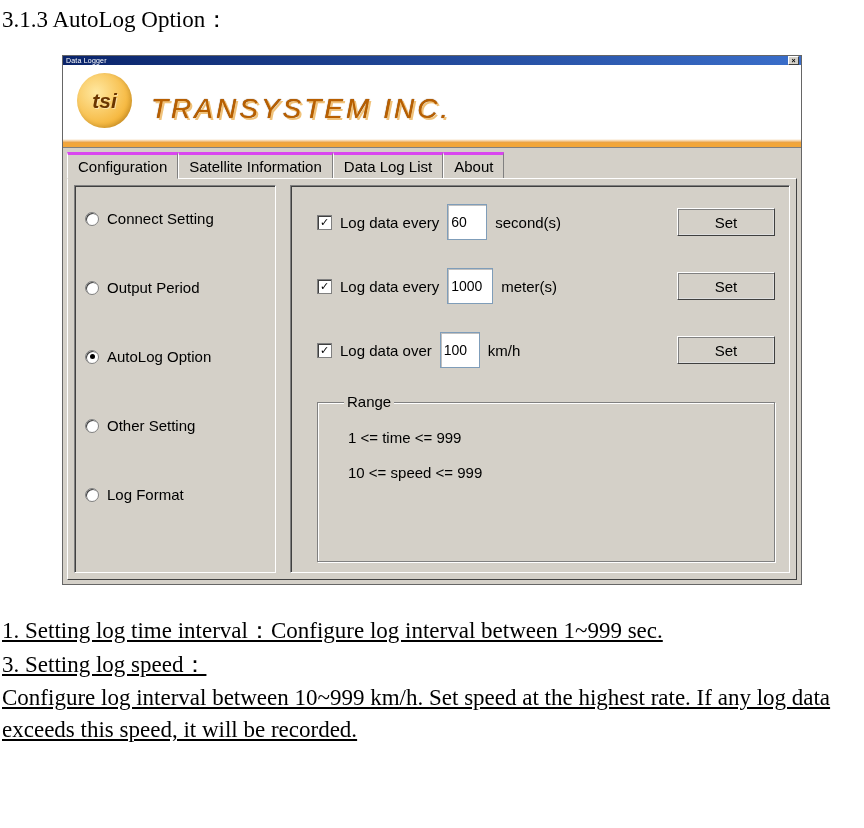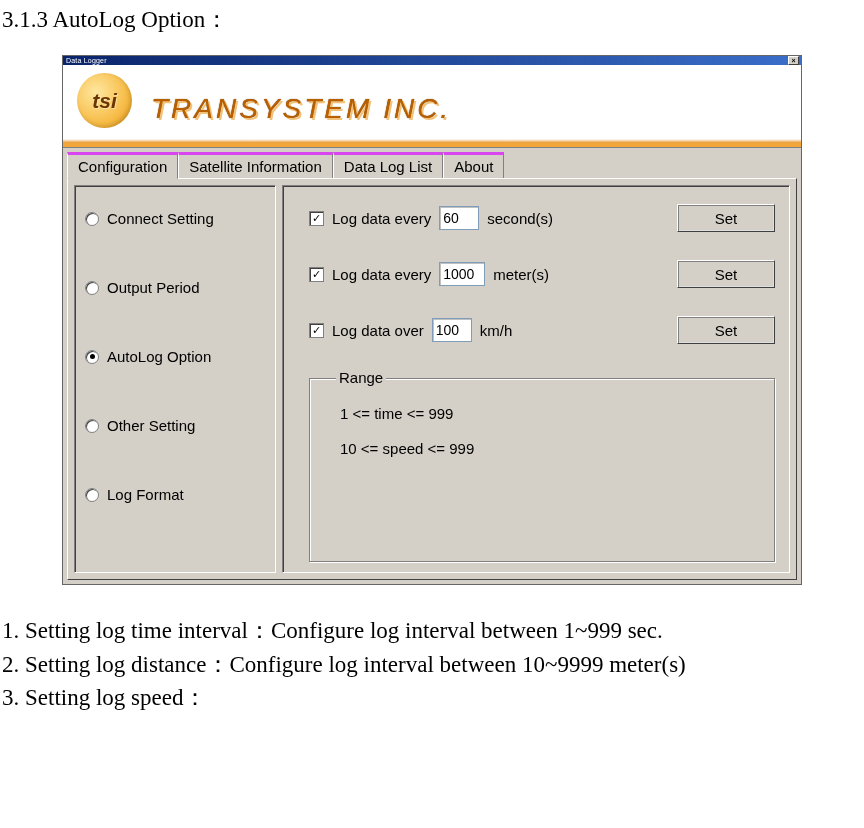--- a/index.html
+++ b/index.html
@@ -127,20 +127,21 @@
 
   .tab-body {
     margin: 0 4px 4px 4px;
     border-top: 1px solid #fff;
     border-left: 1px solid #fff;
     border-right: 1px solid #404040;
     border-bottom: 1px solid #404040;
     background: #d4d0c8;
     display: flex;
     min-height: 400px;
+    gap: 8px;
   }
 
   .sidebar {
     width: 180px;
     margin: 6px 3px 6px 6px;
     border: 1px solid #fff;
     border-top-color: #808080;
     border-left-color: #808080;
     box-shadow: inset 1px 1px 0 #404040;
     background: #d4d0c8;
@@ -194,21 +195,21 @@
     content:"✓"; font-size:11px; line-height:1;
   }
   .val-input{
     background:#fff;
     border:1px solid #7f9db9;
     box-shadow: inset 1px 1px 0 #c0c0c0;
     padding: 1px 3px;
     font-family: Tahoma, Arial, sans-serif;
     font-size:14px;
     box-sizing: border-box;
-    height:24px;
+    height:36px;
   }
   .val-60{width:40px;}
   .val-1000{width:46px;}
   .val-100{width:40px;}
   .btn{
     width:96px;height:26px;
     border:1px solid #404040;
     border-top-color:#fff;border-left-color:#fff;
     box-shadow: 1px 1px 0 #808080 inset, -1px -1px 0 #dfdfdf inset;
     background:#d4d0c8;
@@ -232,21 +233,21 @@
     background:#d4d0c8; padding:0 3px; font-size:15px;
   }
   .range-line{ margin: 8px 0 18px 0; }
 
   .desc {
     margin: 30px 2px 0 2px;
     font-family: "Times New Roman", serif;
     font-size: 23px;
     line-height: 1.38;
   }
-  .desc p { margin: 0 0 2px 0; }
+  .desc p { margin: 0 0 2px 0; text-decoration: underline; }
 </style>
 </head>
 <body>
 
 <div class="page">
   <div class="heading">3.1.3 AutoLog Option：</div>
 
   <div class="window-wrap">
     <div class="window">
       <div class="titlebar">
@@ -329,16 +330,16 @@
             <div class="range-line">1 &lt;= time &lt;= 999</div>
             <div class="range-line">10 &lt;= speed &lt;= 999</div>
           </div>
         </div>
       </div>
     </div>
   </div>
 
   <div class="desc">
     <p>1. Setting log time interval：Configure log interval between 1~999 sec.</p>
-    <p>2. Setting log distance：Configure log interval between 10~9999 meter(s)</p>
     <p>3. Setting log speed：</p>
+    <p>Configure log interval between 10~999 km/h. Set speed at the highest rate. If any log data exceeds this speed, it will be recorded.</p>
   </div>
 </div>
 
 </body></html>

